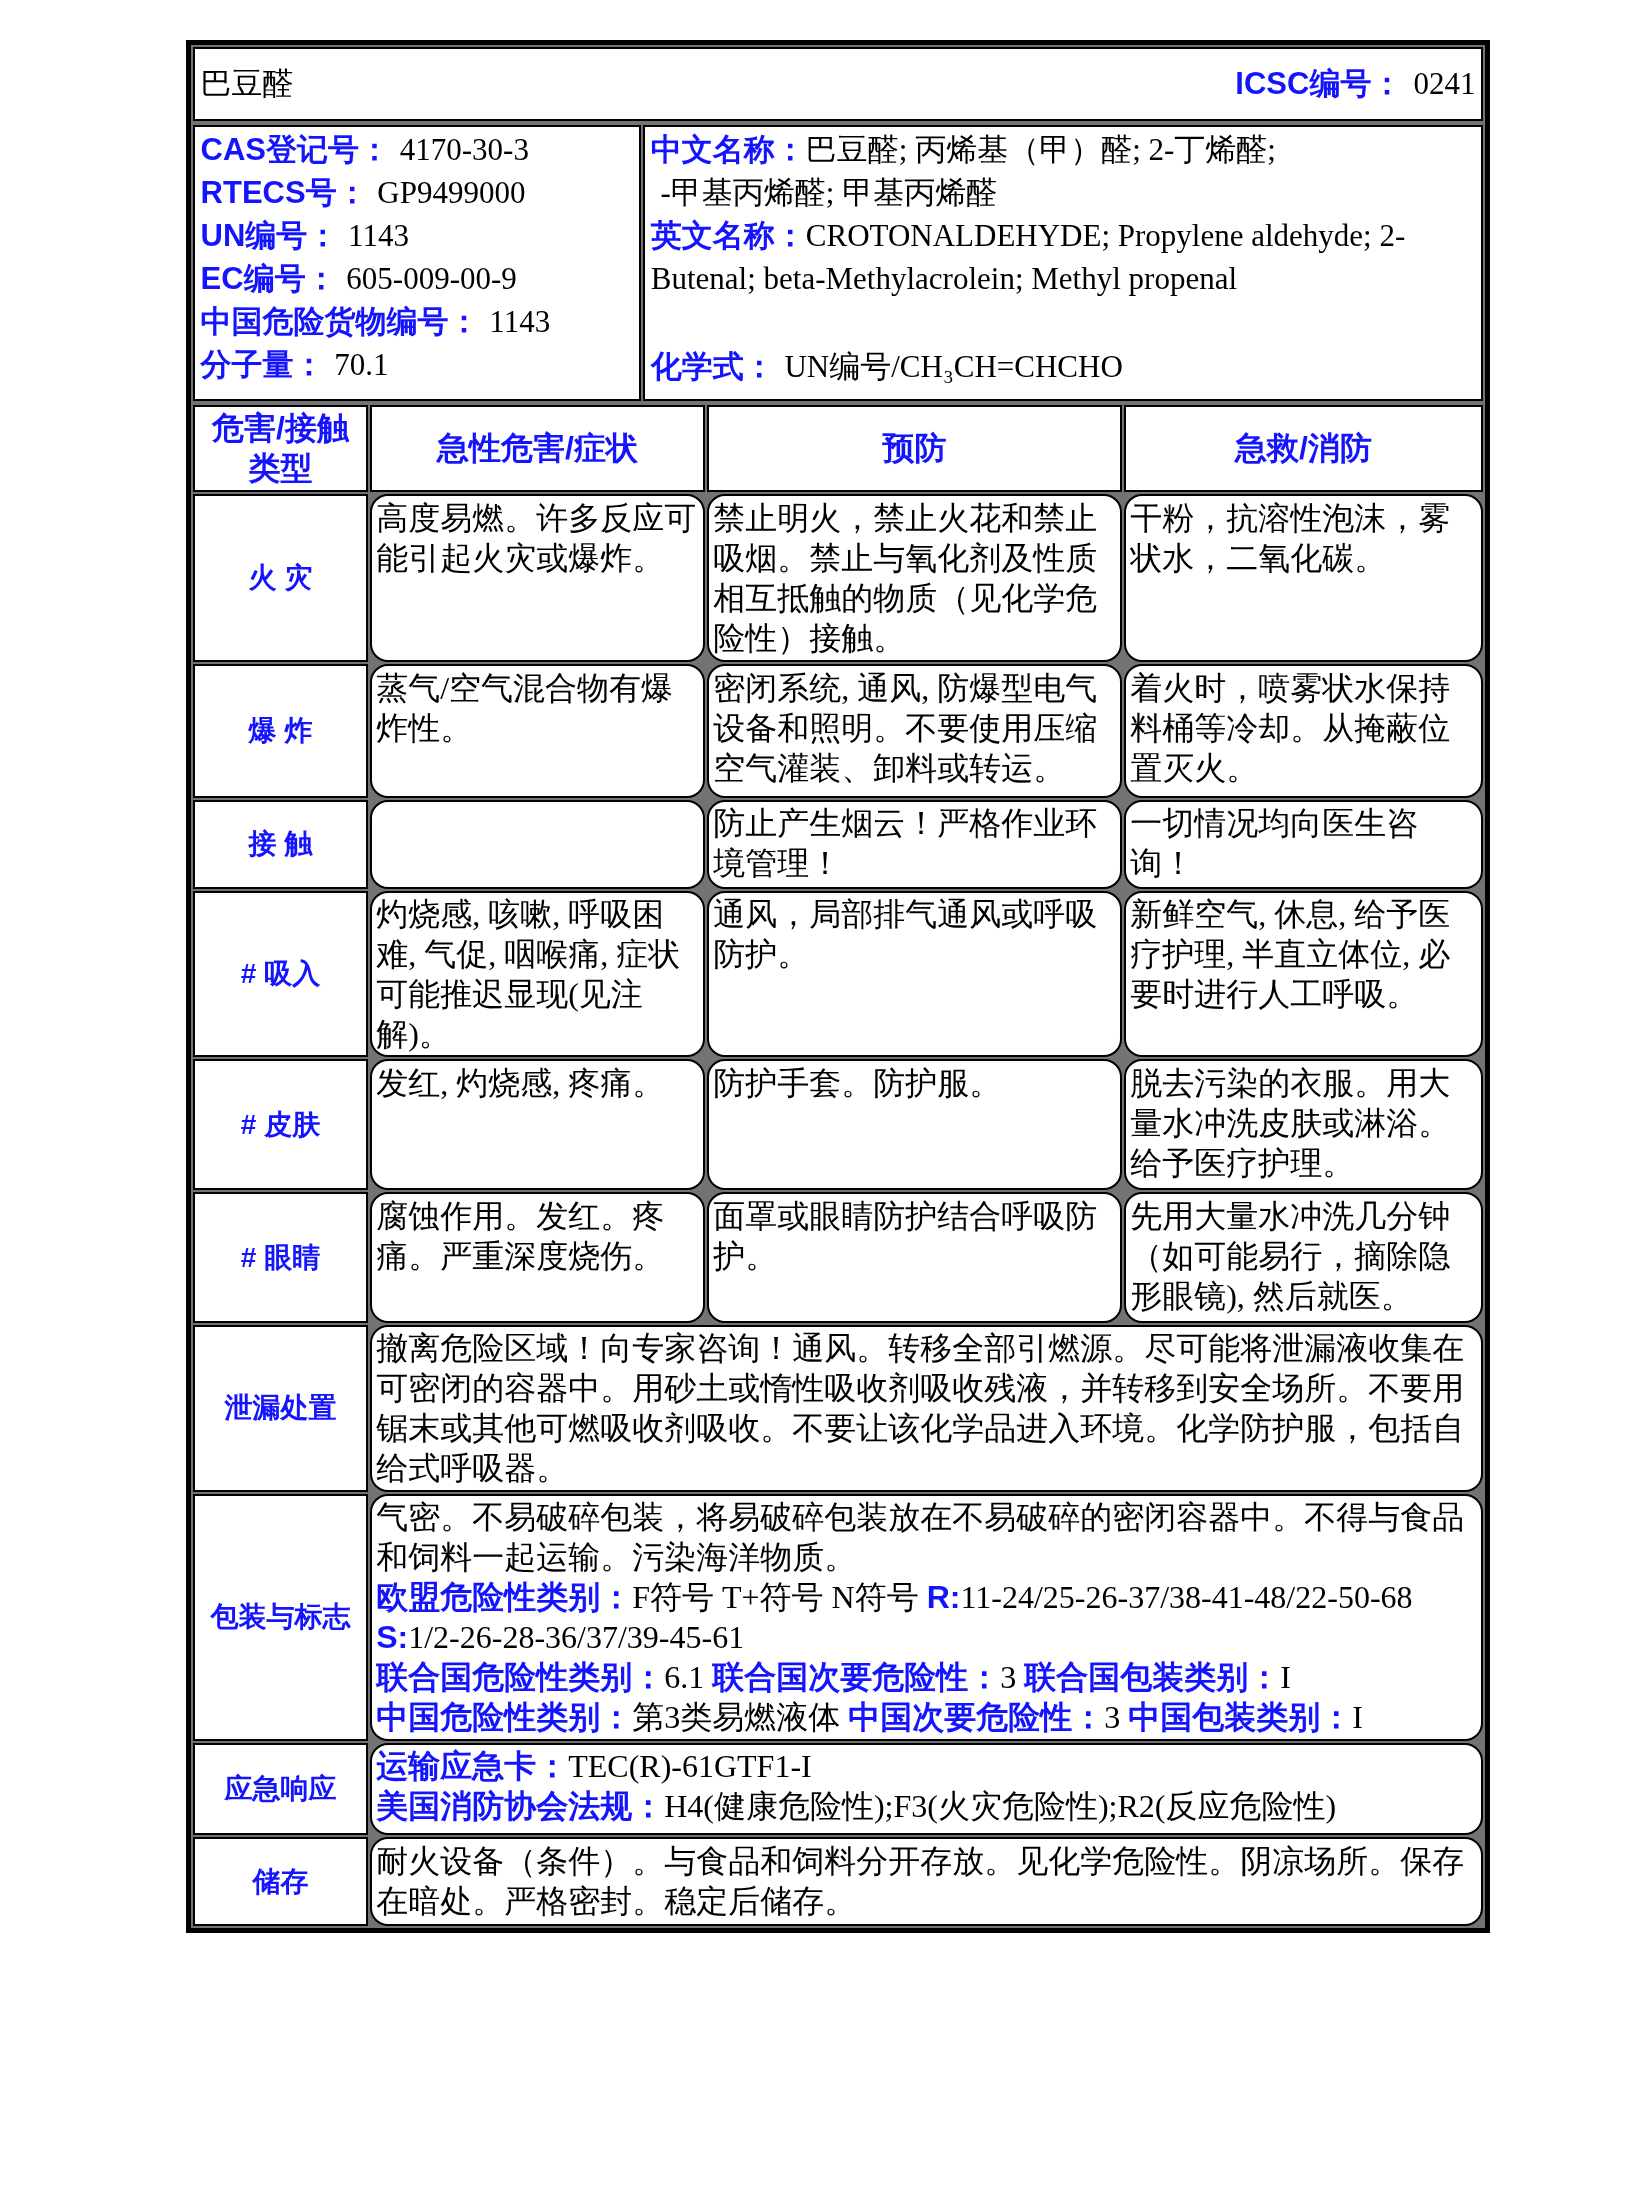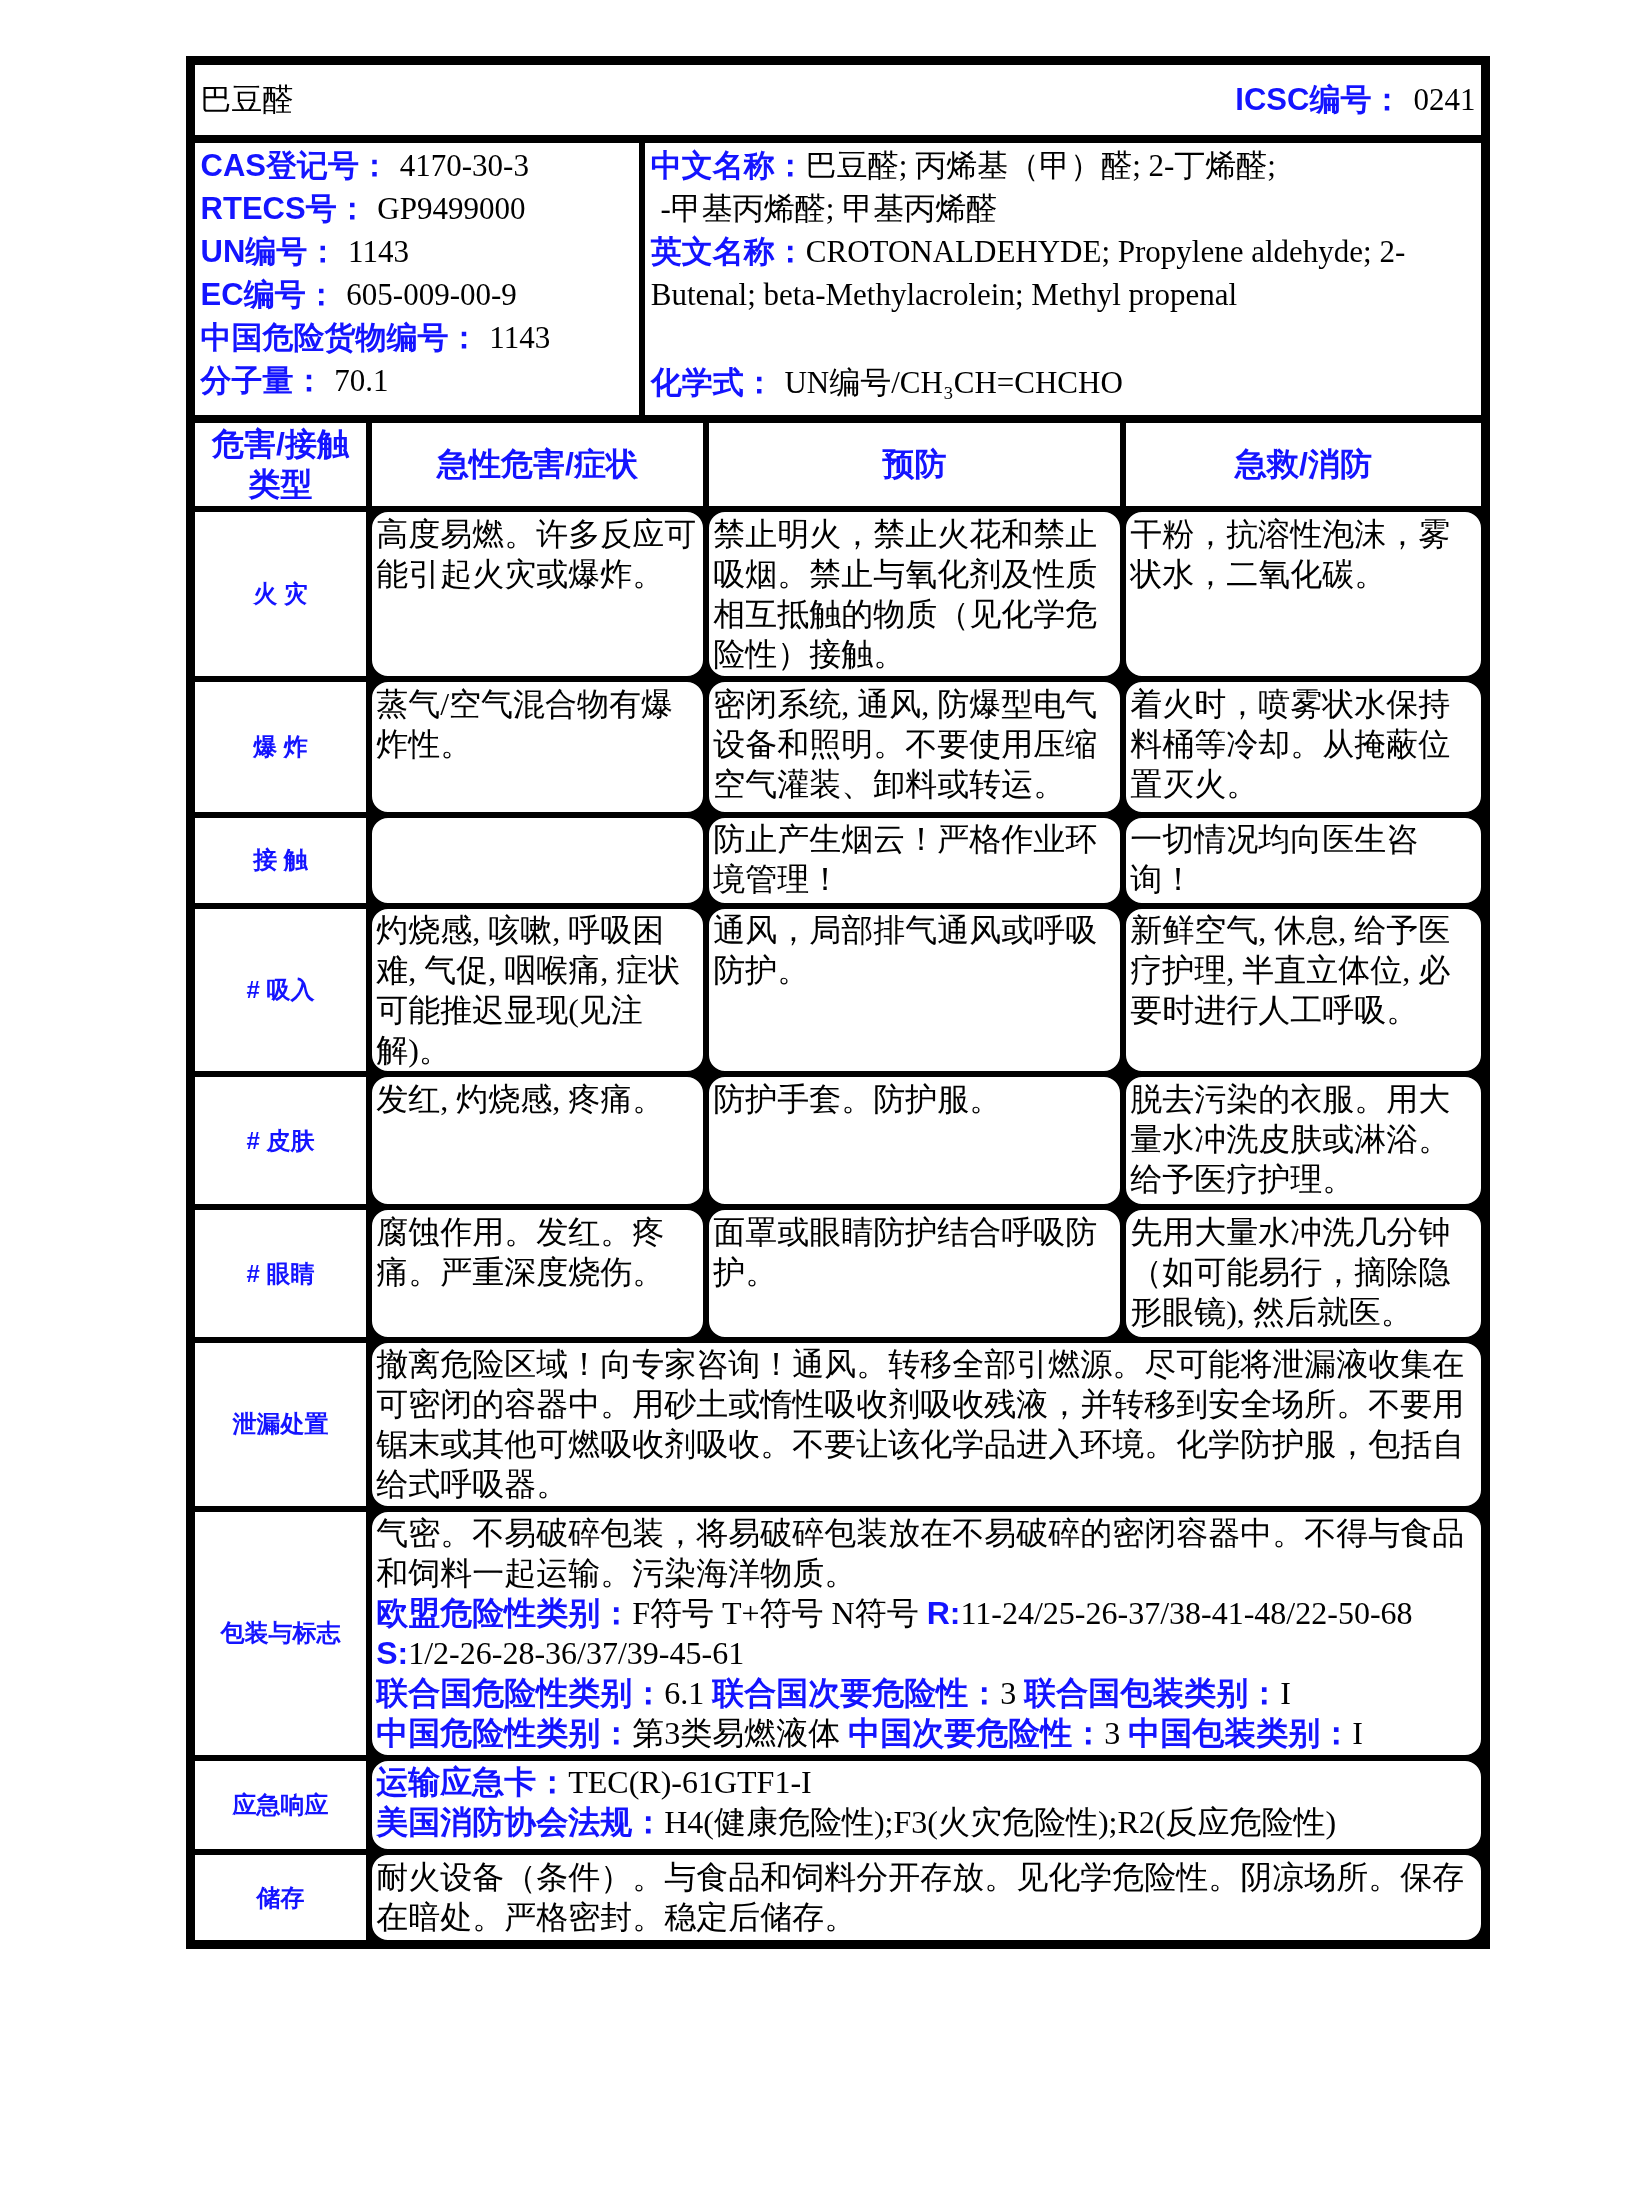--- a/index.html
+++ b/index.html
@@ -2,42 +2,42 @@
 <html style="--blue: #1414ff; --red: #ff0000;font-size:11px"><head>
 <meta charset="utf-8">
 <style>
   :root { --blue:#1414ff; --red:#ff0000; --black:#000; }
   html,body { margin:0; padding:0; background:#fff; }
   .page { position:relative; width:1645px; height:2205px; background:#fff;
           font-family:"Liberation Serif","DejaVu Serif",serif; color:var(--black); }
   .title { margin-top:15.3px; text-align:center; color:var(--red);
            font-family:"Liberation Sans","DejaVu Sans",sans-serif;
            font-size:47px; font-weight:bold; letter-spacing:11px; }
-  .card { width:1294px; margin:56px 0 0 186px; border:5.6px solid #000; background:#000000; }
+  .card { width:1294px; margin:40px 0 0 186px; border:5.6px solid #000; background:#737373; }
   table.sec { width:100%; border-collapse:separate; border-spacing:2.1px; table-layout:fixed; }
   table.sec td, table.sec th { border:2.1px solid #000; background:#fff; padding:1.4px 5.6px; }
   .lb { color:var(--blue); font-family:"Liberation Sans","DejaVu Sans",sans-serif; font-weight:bold; }
   
   .sec1 td { height:67px; vertical-align:middle; font-size:31px; }
   .hrow { display:flex; justify-content:space-between; align-items:center; }
   .hrow .lb { font-size:31px; }
   .icsc-val { margin-left:11px;font-family:Liberation Serif, serif; }
   
   .sec2 td { vertical-align:top; font-size:31px; line-height:43px; height:269px; }
   .idline .idv { margin-left:9.7px; }
   .names .cont2 { padding-left:9.7px; }
   .formula-line { margin-top:45px; }
   .formula-line .idv { margin-left:9.7px; }
   
   .sec3 th { height:81px; vertical-align:middle; text-align:center;
              color:var(--blue); font-family:"Liberation Sans","DejaVu Sans",sans-serif;
              font-size:32px; font-weight:bold; line-height:1.25; }
   .sec3 td.type { vertical-align:middle; text-align:center; color:var(--blue);
                   font-family:"Liberation Sans","DejaVu Sans",sans-serif;
-                  font-size:24px; font-weight:bold; }
+                  font-size:28px; font-weight:bold; }
   .sec3 td.cell { vertical-align:top; font-size:32px; line-height:40px; padding:1.4px 4.2px;border-radius:18px; }
   .sec3 .cell .lb { font-size:32px; }
 </style>
 </head>
 <body>
 
 <div class="page">
 
 
   <div class="card">

